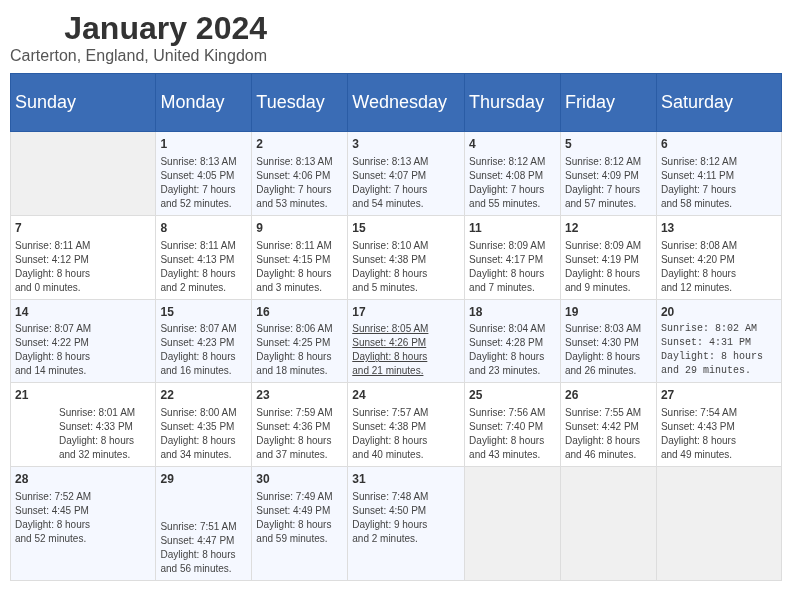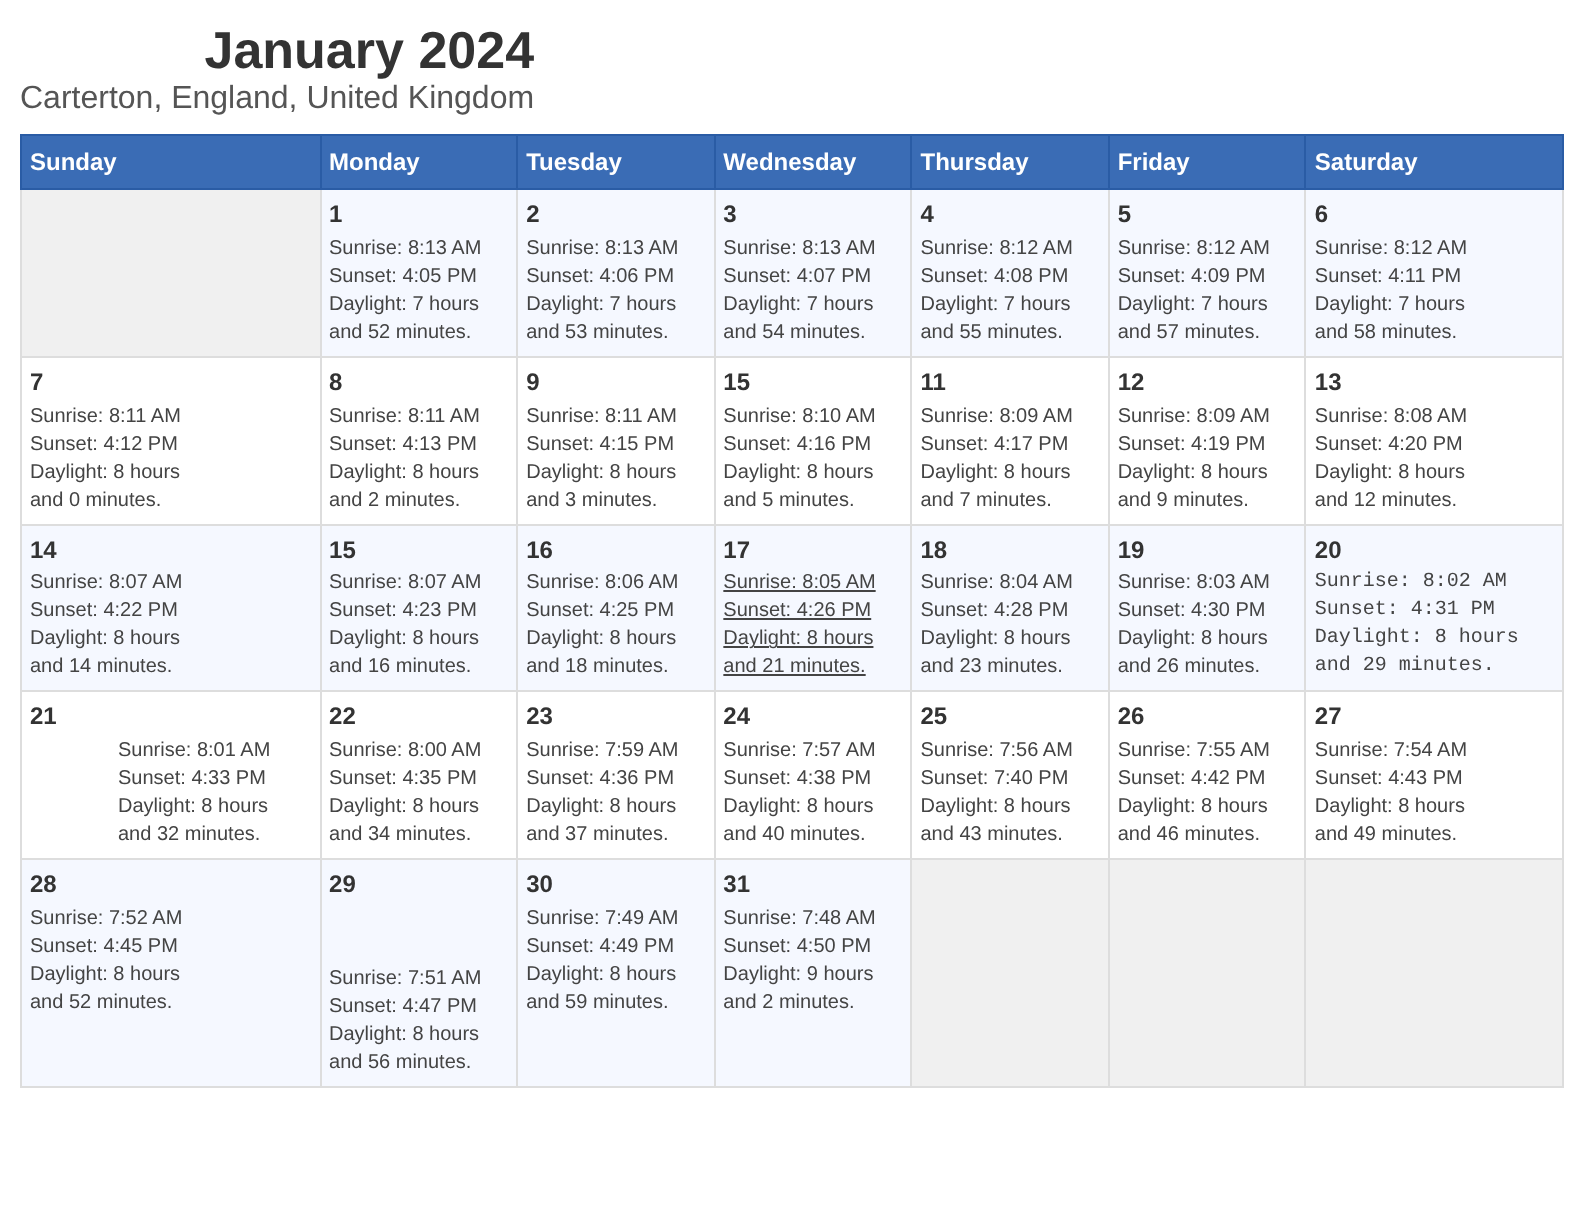--- a/index.html
+++ b/index.html
@@ -32,42 +32,42 @@
     }
     .logo-icon {
       width: 22px;
       height: 22px;
       margin-left: 2px;
     }
     .title-area {
       text-align: right;
     }
     .main-title {
-      font-size: 26px;
+      font-size: 32px;
       font-weight: bold;
       color: #333;
     }
     .subtitle {
       font-size: 16px;
       color: #555;
     }
     table {
       width: 100%;
       border-collapse: collapse;
       font-size: 11px;
     }
     thead tr {
       background-color: #3a6cb5;
       color: white;
     }
     thead th {
-      padding: 6px 4px;
+      padding: 18px 4px;
       text-align: left;
-      font-size: 12px;
-      font-weight: bold;
+      font-size: 18px;
+      font-weight: normal;
       border: 1px solid #2a5ca5;
     }
     tbody tr {
       vertical-align: top;
     }
     tbody tr:nth-child(odd) {
       background-color: #f5f8ff;
     }
     tbody tr:nth-child(even) {
       background-color: #ffffff;
@@ -180,21 +180,21 @@
         <td>
           <span class="day-number">9</span>
           <div class="cell-content" style="white-space: pre-line;">Sunrise: 8:11 AM
 Sunset: 4:15 PM
 Daylight: 8 hours
 and 3 minutes.</div>
         </td>
         <td>
           <span class="day-number">15</span>
           <div class="cell-content" style="white-space: pre-line;">Sunrise: 8:10 AM
-Sunset: 4:16 PM
+Sunset: 4:38 PM
 Daylight: 8 hours
 and 5 minutes.</div>
         </td>
         <td>
           <span class="day-number">11</span>
           <div class="cell-content" style="white-space: pre-line;">Sunrise: 8:09 AM
 Sunset: 4:17 PM
 Daylight: 8 hours
 and 7 minutes.</div>
         </td>

